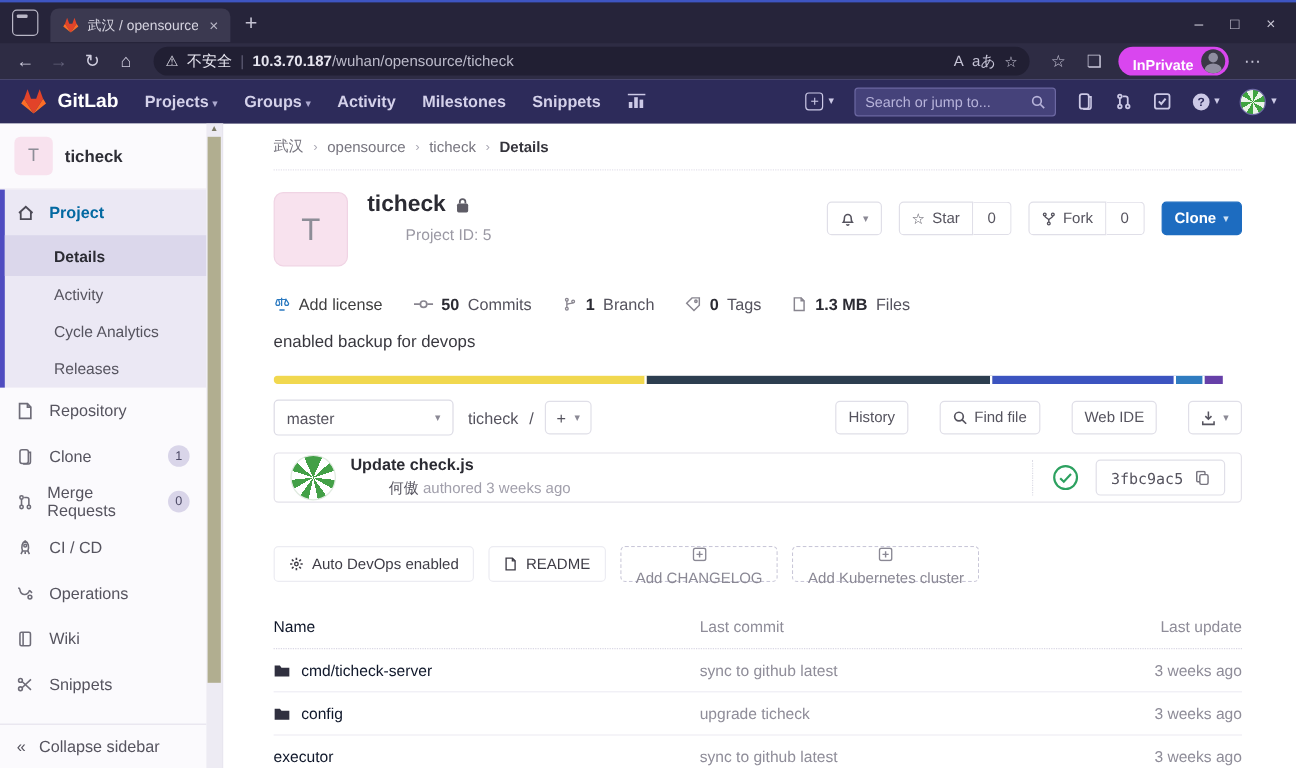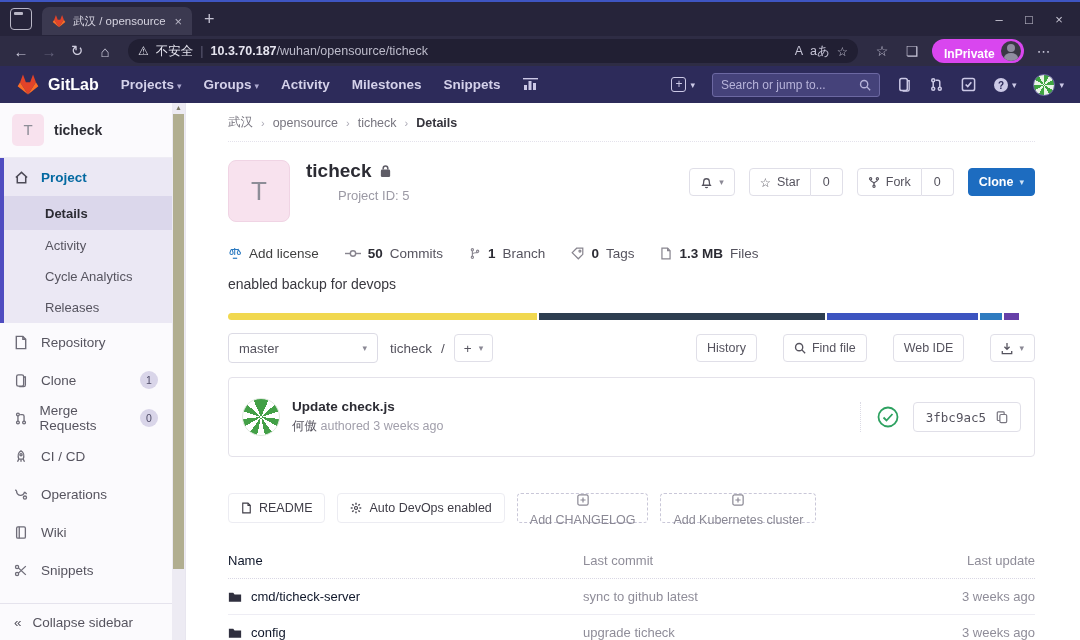--- a/index.html
+++ b/index.html
@@ -109,25 +109,25 @@
   .repobar { margin-top:13px; display:flex; align-items:center; gap:12px; }
   .select { width:150px; height:30px; border:1px solid #dcdbe5; border-radius:4px; display:flex; align-items:center;
     padding:0 10px; font-size:13px; color:#55535e; background:#fff; }
   .select .caret { margin-left:auto; font-size:9px; color:#8b8995; }
   .pathcrumb { display:flex; align-items:center; gap:9px; font-size:13.5px; color:#55535e; }
   .addbtn { border:1px solid #e0dfe8; border-radius:4px; height:28px; display:flex; align-items:center; gap:7px;
     padding:0 9px; color:#55535e; }
   .repobar .right { margin-left:auto; display:flex; gap:26px; }
 
   .commitbox { margin-top:14px; border:1px solid #e4e2ea; border-radius:4px; display:flex; align-items:center;
-    padding:20px 13px; gap:12px; }
+    padding:1px 13px; gap:12px; }
   .commit-avatar { width:38px; height:38px; border-radius:50%;
     background:repeating-conic-gradient(#43a047 0 24deg,#fff 24deg 48deg); border:1px solid #dfeadf; }
   .commit-msg { font-size:13.5px; font-weight:bold; color:#2b2b33; }
-  .commit-meta { font-size:12.5px; color:#a19fab; margin-top:4px; }
+  .commit-meta { font-size:12.5px; color:#a19fab; margin-top:4px;margin-left:32px; }
   .commit-meta b { color:#55535e; font-weight:normal; }
   .commit-right { margin-left:auto; display:flex; align-items:center; gap:14px; border-left:1px dotted #dcdbe5; padding-left:16px; }
   .sha { border:1px solid #e0dfe8; border-radius:4px; height:30px; display:flex; align-items:center; gap:10px;
     padding:0 12px; font-family:"DejaVu Sans Mono",monospace; font-size:12.5px; color:#55535e; }
 
   .quick { margin-top:36px; display:flex; gap:12px; }
   .qbtn { display:flex; align-items:center; gap:7px; height:30px; padding:0 12px; border-radius:4px;
     font-size:12.5px; border:1px solid #ececf2; color:#3e3c46; background:#fff; }
   .qbtn.dashed { border:1px dashed #c9c7d8; color:#8a8894;flex-direction:column; }
 
@@ -553,45 +553,45 @@
                 <path d="M9.5 4 V2 a1 1 0 0 0 -1 -1 H2.5 a1 1 0 0 0 -1 1 V10 a1 1 0 0 0 1 1 H4.5"></path>
               </svg>
           </span>
         </div>
       </div>
     </div>
 
     <div class="quick">
       <div class="qbtn">
         <span class="i">
-          <svg width="11" height="12" viewBox="0 0 14 16" fill="none" stroke="#3e3c46" stroke-width="1.5">
-              <path d="M2 1.5 H9 L12 4.5 V14.5 H2 Z"></path>
-              <path d="M9 1.5 V4.5 H12"></path>
-            </svg>
-        </span>
-        <span>README</span>
-      </div>
-      <div class="qbtn">
-        <span class="i">
           <svg width="12" height="12" viewBox="0 0 16 16">
               <circle cx="8" cy="8" r="2" fill="none" stroke="#3e3c46" stroke-width="1.5"></circle>
               <g stroke="#3e3c46" stroke-width="1.8">
                 <line x1="8" y1="1" x2="8" y2="3.5"></line>
                 <line x1="8" y1="12.5" x2="8" y2="15"></line>
                 <line x1="1" y1="8" x2="3.5" y2="8"></line>
                 <line x1="12.5" y1="8" x2="15" y2="8"></line>
                 <line x1="3" y1="3" x2="4.8" y2="4.8"></line>
                 <line x1="11.2" y1="11.2" x2="13" y2="13"></line>
                 <line x1="13" y1="3" x2="11.2" y2="4.8"></line>
                 <line x1="4.8" y1="11.2" x2="3" y2="13"></line>
               </g>
             </svg>
         </span>
         <span>Auto DevOps enabled</span>
       </div>
+      <div class="qbtn">
+        <span class="i">
+          <svg width="11" height="12" viewBox="0 0 14 16" fill="none" stroke="#3e3c46" stroke-width="1.5">
+              <path d="M2 1.5 H9 L12 4.5 V14.5 H2 Z"></path>
+              <path d="M9 1.5 V4.5 H12"></path>
+            </svg>
+        </span>
+        <span>README</span>
+      </div>
       <div class="qbtn dashed">
         <span class="i">
           <svg width="12" height="12" viewBox="0 0 14 14" fill="none" stroke="#8a8894" stroke-width="1.4">
               <rect x="1" y="1" width="12" height="12" rx="2"></rect>
               <path d="M7 4 V10 M4 7 H10"></path>
             </svg>
         </span>
         <span>Add CHANGELOG</span>
       </div>
       <div class="qbtn dashed">

